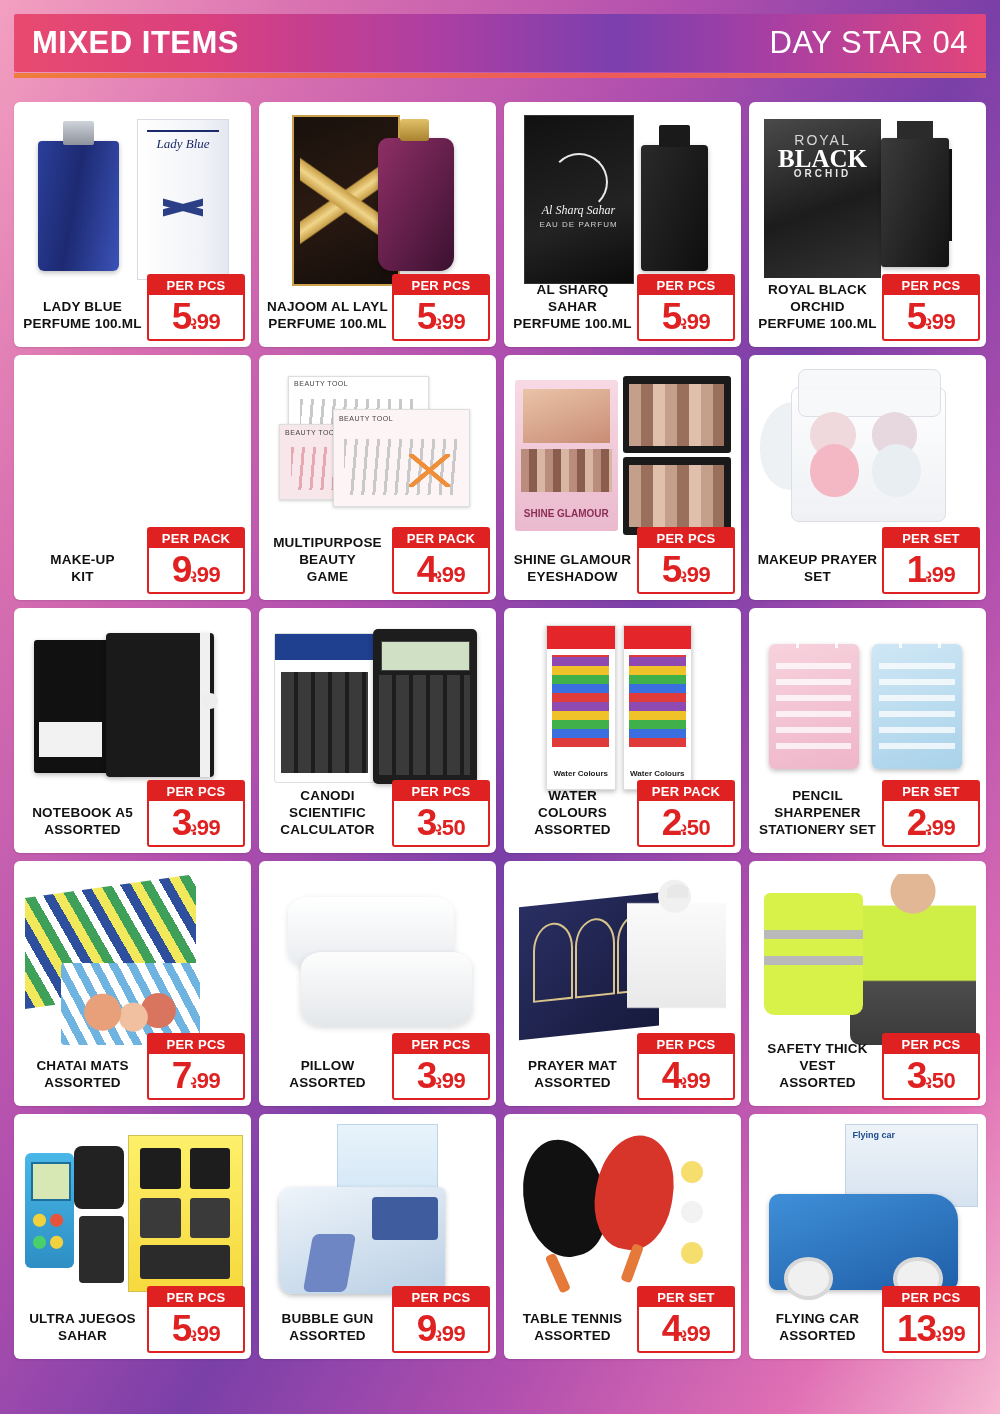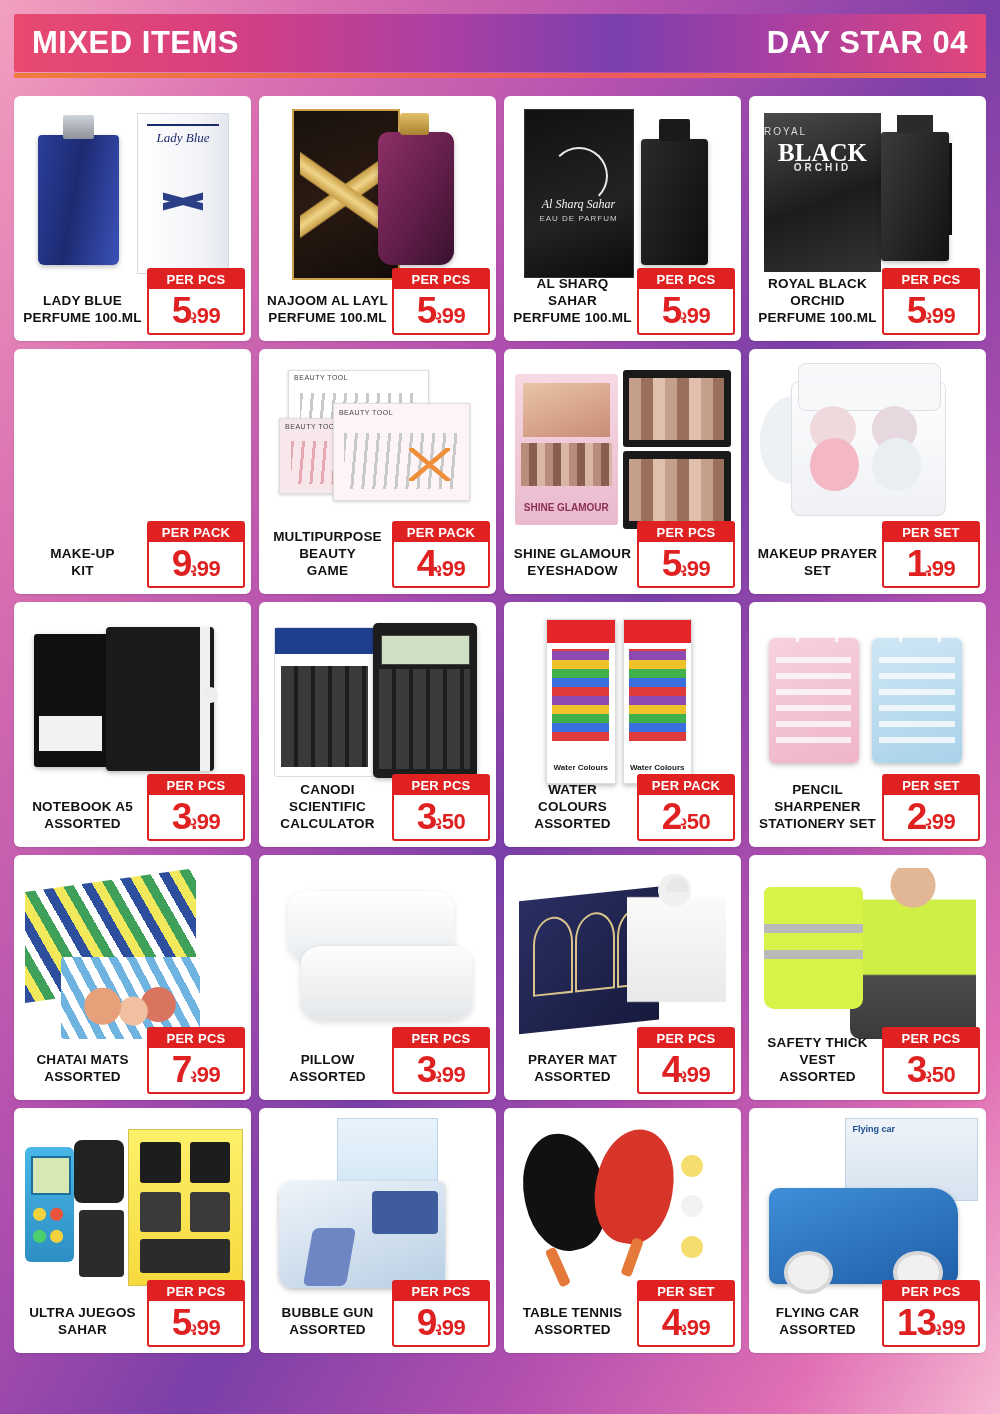--- a/index.html
+++ b/index.html
@@ -35,35 +35,35 @@
   }
   .header-left {
     color: #ffffff;
     font-size: 31px;
     font-weight: bold;
     letter-spacing: 0.5px;
   }
   .header-right {
     color: #ffffff;
     font-size: 31px;
-    font-weight: bold;
+    font-weight: normal;
     letter-spacing: 0.5px;
     margin-left: 32px;
   }
   .header-underline {
     position: absolute;
     left: 0;
     right: 0;
     bottom: -6px;
     height: 5px;
     background: linear-gradient(90deg, #f07d3b 0%, #ef6a4a 30%, #ee5a5a 60%, #ef7a45 100%);
   }
   
   .grid {
-    margin: 24px 14px 10px 14px;
+    margin: 30px 14px 10px 14px;
     display: grid;
     grid-template-columns: repeat(4, 1fr);
     gap: 8px;
   }
   .card {
     position: relative;
     background: #ffffff;
     border-radius: 6px;
     height: 245px;
     box-sizing: border-box;
@@ -171,21 +171,21 @@
   
   .p3-box { left: 6%; top: 4%; width: 48%; height: 90%; background: linear-gradient(160deg,#111111,#232323 60%,#0b0b0b); border:1px solid #333; }
   .p3-swirl { position:absolute; left:50%; top:22%; transform:translateX(-50%); width:54px; height:54px; border:2px solid #e8e8e8; border-radius:50%; border-left-color:transparent; border-bottom-color:transparent; }
   .p3-txt { position:absolute; left:0; right:0; top:52%; text-align:center; color:#f2f2f2; font-family:"Liberation Serif", serif; font-style:italic; font-size:12px; }
   .p3-txt2 { position:absolute; left:0; right:0; top:62%; text-align:center; color:#cfcfcf; font-size:8px; letter-spacing:1px; }
   .p3-bottle { left: 58%; top: 20%; width: 30%; height: 68%; background: linear-gradient(110deg,#2a2a2a,#0e0e0e); border-radius:4px; }
   .p3-cap { left: 66%; top: 9%; width: 14%; height: 12%; background:#1a1a1a; border-radius:2px; }
 
   
   .p4-box { left: 4%; top: 6%; width: 52%; height: 86%; background: linear-gradient(160deg,#4a4a4a,#1c1c1c 55%, #333); }
-  .p4-royal { position:absolute; left:0; right:0; top:8%; text-align:left; color:#d8d8d8; font-size:10px; letter-spacing:2px; }
+  .p4-royal { position:absolute; left:0; right:0; top:8%; text-align:center; color:#d8d8d8; font-size:14px; letter-spacing:2px; }
   .p4-black { position:absolute; left:0; right:0; top:16%; text-align:center; color:#ffffff; font-family:"Liberation Serif", serif; font-size:25px; font-weight:bold; }
   .p4-orchid { position:absolute; left:0; right:0; top:31%; text-align:center; color:#e6e6e6; font-size:10px; letter-spacing:3px;font-weight:bold; }
   .p4-bottle { left: 56%; top: 16%; width: 30%; height: 70%; background: linear-gradient(110deg,#3b3b3b,#121212); border-radius:3px; }
   .p4-cap { left: 63%; top: 7%; width: 16%; height: 10%; background:#2b2b2b; }
   .p4-ribbon { left: 86%; top: 22%; width: 3px; height: 50%; background:#111; }
 
   
   .mk-case { left: 3%; top: 18%; width: 48%; height: 62%; background: #141414; border-radius:3px; }
   .mk-pal { position:absolute; left:6%; top:8%; width:88%; height:38%; background:
       repeating-linear-gradient(90deg, #caa08f 0 9px, #b07f6d 9px 18px, #8d5c4f 18px 27px, #e3bda8 27px 36px); border-radius:2px; }

